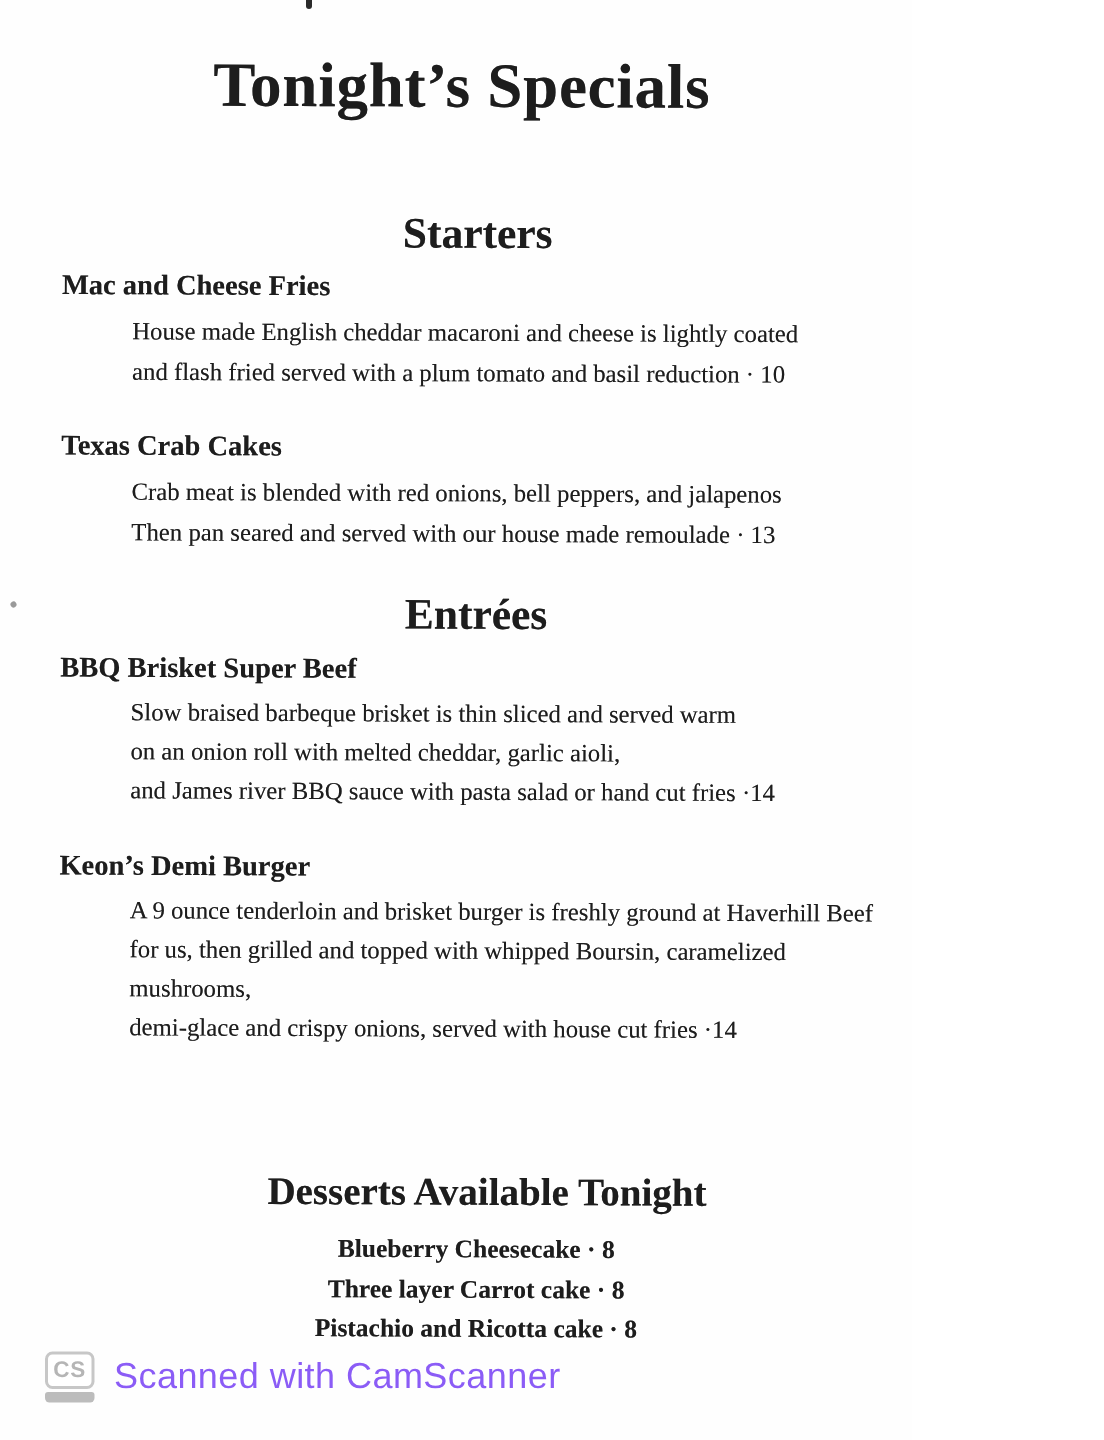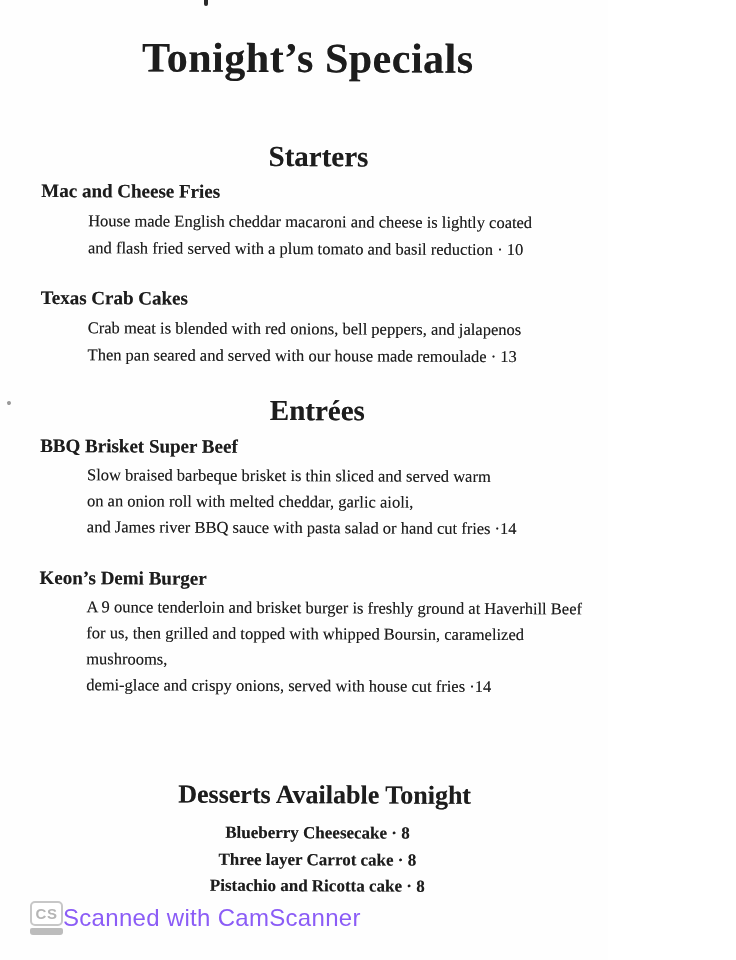--- a/index.html
+++ b/index.html
@@ -95,20 +95,21 @@
     border-radius: 2px;
     transform: rotate(-35deg);
   }
   
   .footer {
     position: absolute;
     left: 30px;
     top: 901px;
     display: flex;
     align-items: center;
+    gap: 13px;
     font-family: "Liberation Sans", "DejaVu Sans", sans-serif;
   }
   .cs-logo { width: 33px; }
   .cs-box {
     box-sizing: border-box;
     width: 33px;
     height: 25px;
     border: 2.5px solid #c7c7c7;
     border-radius: 5px;
     color: #b5b5b5;

